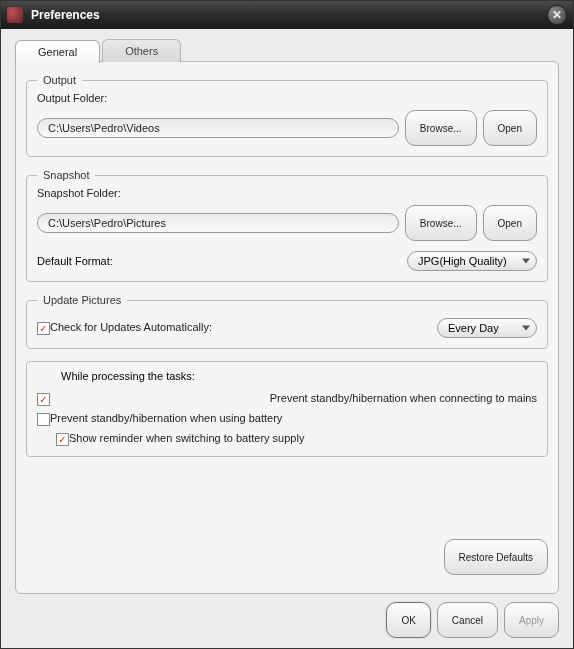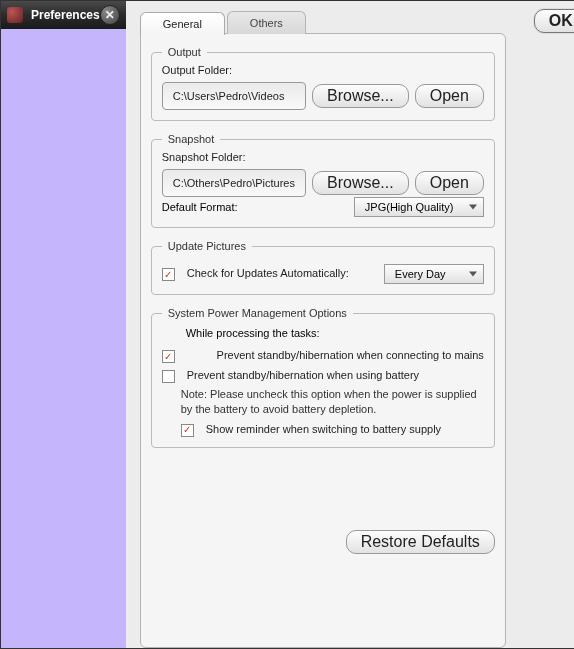--- a/index.html
+++ b/index.html
@@ -7,24 +7,24 @@
     font-family: Tahoma, Arial, sans-serif;
     font-size: 11px;
     background: #787878;
     width: 574px;
     height: 649px;
     overflow: hidden;
   }
   .window {
     width: 574px;
     height: 649px;
-    background: #c4b5fd;
+    background: #ffffff;
     border: 1px solid #333;
     display: flex;
-    flex-direction: row;
+    flex-direction: column;
   }
   .titlebar {
     height: 28px;
     background: linear-gradient(to bottom, #4a4a4a 0%, #2b2b2b 50%, #1a1a1a 100%);
     display: flex;
     align-items: center;
     padding: 0 6px;
     color: #fff;
   }
   .titlebar .app-icon {
@@ -112,48 +112,48 @@
     gap: 6px;
     margin-top: 6px;
   }
   .row-label {
     font-size: 11px;
     color: #222;
     margin-bottom: 2px;
   }
   .textfield {
     flex: 1;
-    height: 28px;
+    height: 20px;
     border: 1px solid #999;
-    border-radius: 4px;
+    border-radius: 10px;
     background: linear-gradient(to bottom, #eaeaea, #f9f9f9);
     padding: 0 10px;
     font-size: 11px;
     color: #222;
     display: flex;
     align-items: center;
   }
   .btn {
-    height: 24px;
+    height: 36px;
     padding: 0 14px;
     border: 1px solid #999;
     border-radius: 10px;
     background: linear-gradient(to bottom, #fdfdfd, #e2e2e2);
-    font-size: 16px;
+    font-size: 10px;
     color: #222;
     cursor: pointer;
     display: inline-flex;
     align-items: center;
     justify-content: center;
   }
   .btn.disabled { color: #999; cursor: default; }
   .dropdown {
     height: 20px;
     border: 1px solid #999;
-    border-radius: 0;
+    border-radius: 10px;
     background: linear-gradient(to bottom, #fdfdfd, #e2e2e2);
     font-size: 11px;
     padding: 0 6px 0 10px;
     position: relative;
     cursor: pointer;
     display: inline-flex;
     align-items: center;
     min-width: 100px;
   }
   .dropdown .caret {
@@ -162,21 +162,21 @@
     top: 50%;
     transform: translateY(-50%);
     width: 0; height: 0;
     border-left: 4px solid transparent;
     border-right: 4px solid transparent;
     border-top: 5px solid #555;
   }
   .chk-row {
     display: flex;
     align-items: flex-start;
-    gap: 12px;
+    gap: 0;
     margin-top: 6px;
     font-size: 11px;
     color: #222;
   }
   .chk {
     width: 13px; height: 13px;
     border: 1px solid #888;
     background: #fff;
     display: inline-flex;
     align-items: center;
@@ -199,21 +199,21 @@
   .indent { margin-left: 19px; }
   .spread { display:flex; justify-content: space-between; align-items:center; }
   .footer {
     display: flex;
     justify-content: flex-end;
     gap: 6px;
     padding: 8px 14px 10px 14px;
     background: #ececec;
   }
   .btn.primary {
-    font-weight: bold;
+    font-weight: normal;
     border-color: #777;
     box-shadow: 0 0 0 1px rgba(0,0,0,0.06);
   }
   .restore-row {
     display:flex;
     justify-content:flex-end;
     padding-top: 70px;
     text-align: center;
   }
 </style>
@@ -247,26 +247,26 @@
           <div class="btn">Browse...</div>
           <div class="btn">Open</div>
         </div>
       </fieldset>
 
       <fieldset>
         <legend>Snapshot</legend>
         <div class="row-label">Snapshot Folder:</div>
         <div class="row">
           <div class="textfield">
-            <span>C:\Others\Pedro\Pictures</span>
+            <span>C:\Users\Pedro\Pictures</span>
           </div>
           <div class="btn">Browse...</div>
           <div class="btn">Open</div>
         </div>
-        <div class="row spread" style="margin-top:0;">
+        <div class="row spread" style="margin-top:10px;">
           <span>Default Format:</span>
           <div class="dropdown" style="min-width:130px;">
             <span>JPG(High Quality)</span>
             <span class="caret"></span>
           </div>
         </div>
       </fieldset>
 
       <fieldset>
         <legend>Update Pictures</legend>
@@ -276,34 +276,32 @@
             <span>Check for Updates Automatically:</span>
           </div>
           <div class="dropdown">
             <span>Every Day</span>
             <span class="caret"></span>
           </div>
         </div>
       </fieldset>
 
       <fieldset>
-        <legend>System Power Management Options</legend>
         <div class="indent" style="margin-top:2px;margin-left:24px;">While processing the tasks:</div>
 
         <div class="chk-row" style="margin-top:10px;justify-content:space-between;">
           <span class="chk checked"></span>
           <span>Prevent standby/hibernation when connecting to mains</span>
         </div>
 
         <div class="chk-row">
           <span class="chk"></span>
           <span>Prevent standby/hibernation when using battery</span>
         </div>
 
-        <div class="note">Note: Please uncheck this option when the power is supplied by the battery to avoid battery depletion.</div>
 
         <div class="chk-row indent">
           <span class="chk checked"></span>
           <span>Show reminder when switching to battery supply</span>
         </div>
       </fieldset>
 
       <div class="restore-row">
         <div class="btn">Restore Defaults</div>
       </div>

